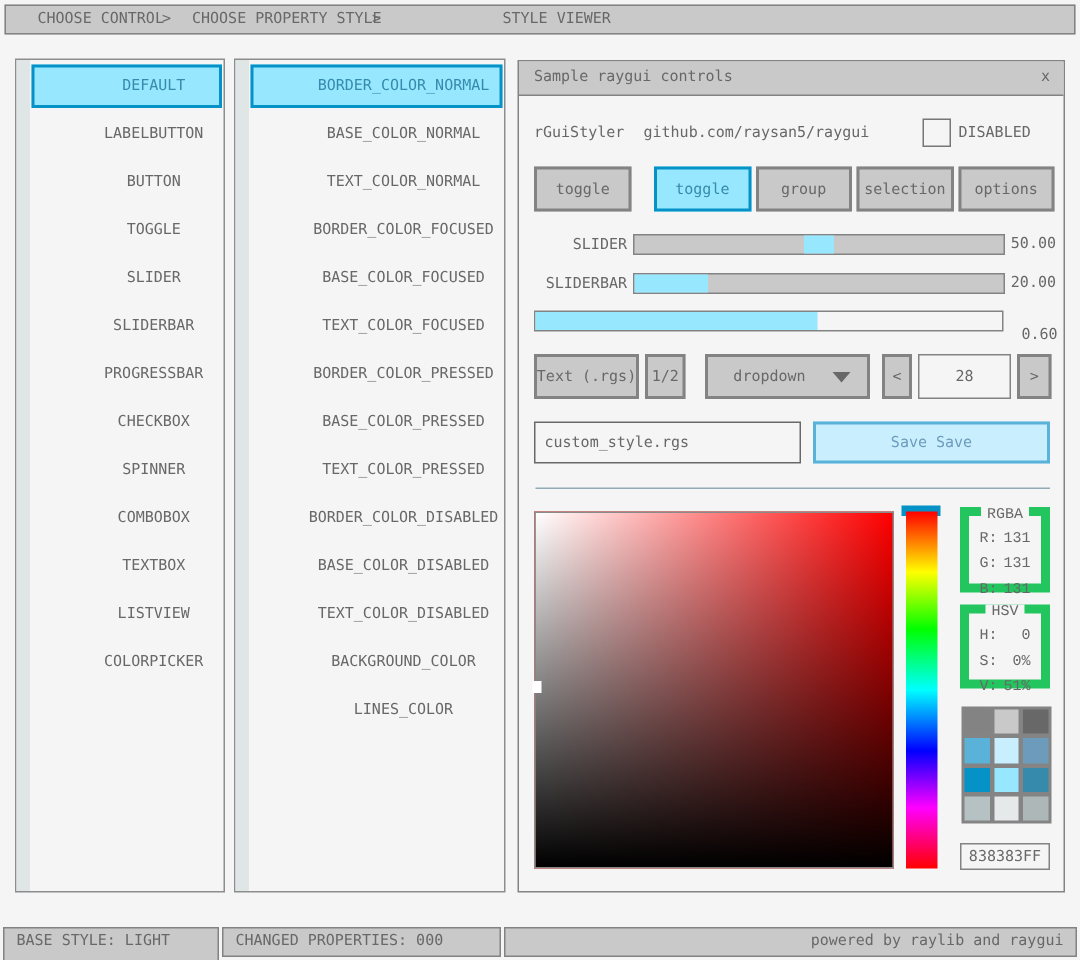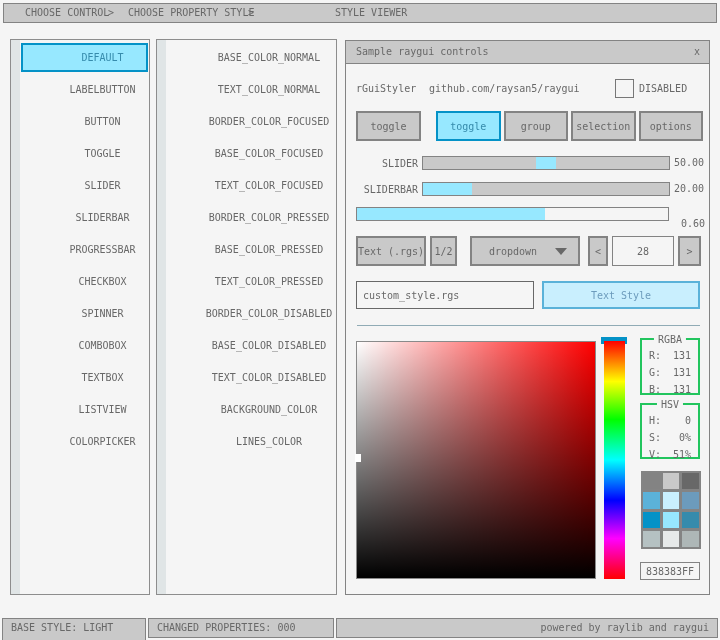--- a/index.html
+++ b/index.html
@@ -72,21 +72,21 @@
       linear-gradient(to right, #fff, rgba(255,255,255,0)),
       #ff0000;
   }
   .picker .marker{position:absolute;left:-2px;width:6px;height:8px;background:#ffffff;}
   .huebar{
     position:absolute;
     background:linear-gradient(to bottom,#ff0000 0%,#ffff00 17%,#00ff00 33%,#00ffff 50%,#0000ff 67%,#ff00ff 83%,#ff0000 100%);
   }
   .hue-sel{position:absolute;background:#0492c7;}
 
-  .gbox{position:absolute;border:2px solid #22c55e;padding-top:7px;}
+  .gbox{position:absolute;border:6px solid #22c55e;padding-top:7px;font-family:Liberation Mono, monospace;}
   .gbox .gtitle{
     position:absolute;top:-6px;left:50%;transform:translateX(-50%);
     background:#f5f5f5;padding:0 4px;line-height:11px;color:#686868;white-space:pre;
   }
   .gbox .row{height:17px;display:flex;justify-content:space-between;align-items:center;padding:0 7px;}
 
   .swatches{
     position:absolute;background:#848484;display:grid;
     grid-template-columns:repeat(3,1fr);grid-auto-rows:1fr;gap:3px;padding:2px;
   }
@@ -120,20 +120,21 @@
         <div class="list-item">COMBOBOX</div>
         <div class="list-item">TEXTBOX</div>
         <div class="list-item">LISTVIEW</div>
         <div class="list-item">COLORPICKER</div>
       </div>
   </div>
 
   <div class="panel" style="left:156px;top:39px;width:181px;height:556px;">
     <div class="scrolltrack"></div>
     <div class="items">
+        <div class="list-item selected">BORDER_COLOR_NORMAL</div>
         <div class="list-item">BASE_COLOR_NORMAL</div>
         <div class="list-item">TEXT_COLOR_NORMAL</div>
         <div class="list-item">BORDER_COLOR_FOCUSED</div>
         <div class="list-item">BASE_COLOR_FOCUSED</div>
         <div class="list-item">TEXT_COLOR_FOCUSED</div>
         <div class="list-item">BORDER_COLOR_PRESSED</div>
         <div class="list-item">BASE_COLOR_PRESSED</div>
         <div class="list-item">TEXT_COLOR_PRESSED</div>
         <div class="list-item">BORDER_COLOR_DISABLED</div>
         <div class="list-item">BASE_COLOR_DISABLED</div>
@@ -183,21 +184,21 @@
     <div class="btn" style="left:84px;top:195px;width:27px;height:30px;">1/2</div>
     <div class="btn" style="left:124px;top:195px;width:110px;height:30px;padding-right:24px;">
       <span>dropdown</span>
       <i class="dd-arrow"></i>
     </div>
     <div class="btn" style="left:242px;top:195px;width:20px;height:30px;">&lt;</div>
     <div class="valuebox" style="left:266px;top:195px;width:62px;height:30px;">28</div>
     <div class="btn" style="left:332px;top:195px;width:23px;height:30px;">&gt;</div>
 
     <div class="textbox" style="left:10px;top:240px;width:178px;height:28px;">custom_style.rgs</div>
-    <div class="btn save" style="left:196px;top:240px;width:158px;height:28px;">Text Style</div>
+    <div class="btn save" style="left:196px;top:240px;width:158px;height:28px;">Save Save</div>
 
     <div class="divider" style="left:11px;top:284px;width:343px;"></div>
 
     <div class="picker" style="left:10px;top:300px;width:240px;height:238px;">
       <div class="marker" style="top:112px;"></div>
     </div>
     <div class="hue-sel" style="left:255px;top:296px;width:26px;height:7px;"></div>
     <div class="huebar" style="left:258px;top:300px;width:21px;height:238px;"></div>
 
     <div class="gbox" style="left:294px;top:297px;width:60px;height:57px;">

